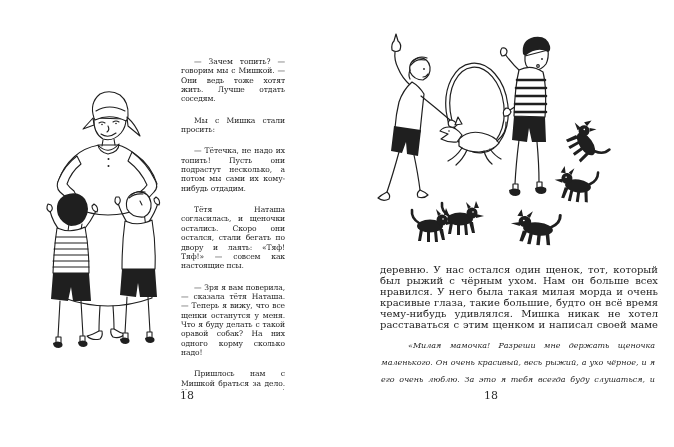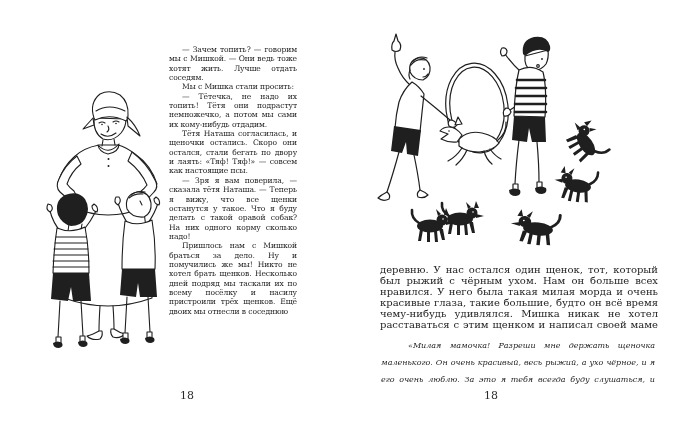--- a/index.html
+++ b/index.html
@@ -22,21 +22,21 @@
   .left-col {
     position: absolute;
     left: 169px; top: 45px;
     width: 128px; height: 345px;
     overflow: hidden;
     font-size: 7.6px;
     line-height: 9.35px;
     text-align: justify;
     letter-spacing: -0.1px;
   }
-  .left-col p { margin: 0; text-indent: 13px; }
+  .left-col p { margin: 12px; text-indent: 13px; }
 
   .right-body {
     position: absolute;
     left: 380px; top: 265px;
     width: 278px; height: 68px;
     overflow: hidden;
     font-size: 10px;
     line-height: 10.9px;
     text-align: justify;
   }
@@ -133,23 +133,23 @@
         <path d="M112,212 L110,248 M133,212 L135,247"></path>
         <path fill="#fff" d="M108,248 L113,248 L113,254 L108,254 Z M132,247 L137,247 L137,253 L132,253 Z"></path>
         <path fill="#1f1f1f" stroke="none" d="M105,254 Q110,251 114,254 Q116,258 111,259 Q105,259 105,254 Z M130,253 Q135,250 139,253 Q141,257 136,258 Q130,258 130,253 Z"></path>
       </g>
     </g>
   </svg>
 
   <div class="left-col">
     <p>— Зачем топить? — говорим мы с Мишкой. — Они ведь тоже хотят жить. Лучше отдать соседям.</p>
     <p>Мы с Мишка стали просить:</p>
-    <p>— Тётечка, не надо их топить! Тётя они подрастут немножечко, а потом мы сами их кому-нибудь отдадим.</p>
+    <p>— Тётечка, не надо их топить! Пусть они подрастут несколько, а потом мы сами их кому-нибудь отдадим.</p>
     <p>Тётя Наташа согласилась, и щеночки остались. Скоро они остался, стали бегать по двору и лаять: «Тяф! Тяф!» — совсем как настоящие псы.</p>
-    <p>— Зря я вам поверила, — сказала тётя Наташа. — Теперь я вижу, что все щенки останутся у такое. Что я буду делать с такой оравой собак? На них одного корму сколько надо!</p>
+    <p>— Зря я вам поверила, — сказала тётя Наташа. — Теперь я вижу, что все щенки останутся у меня. Что я буду делать с такой оравой собак? На них одного корму сколько надо!</p>
     <p>Пришлось нам с Мишкой браться за дело. Ну и помучились же мы! Никто не хотел брать щенков. Несколько дней подряд мы таскали их по всему посёлку и насилу пристроили трёх щенков. Ещё двоих мы отнесли в соседнюю</p>
   </div>
   <div class="pageno pn-left">18</div>
 
   <svg class="illus illus-right" viewBox="0 0 305 242">
     <defs>
       <g id="pup" stroke="none">
         <path d="M-11,-3 Q-19,-8 -18,-16" stroke="#1f1f1f" stroke-width="2.6" fill="none" stroke-linecap="round"></path>
         <ellipse cx="0" cy="0" rx="13" ry="6.5" fill="#1f1f1f"></ellipse>
         <circle cx="12" cy="-6" r="5.5" fill="#1f1f1f"></circle>

